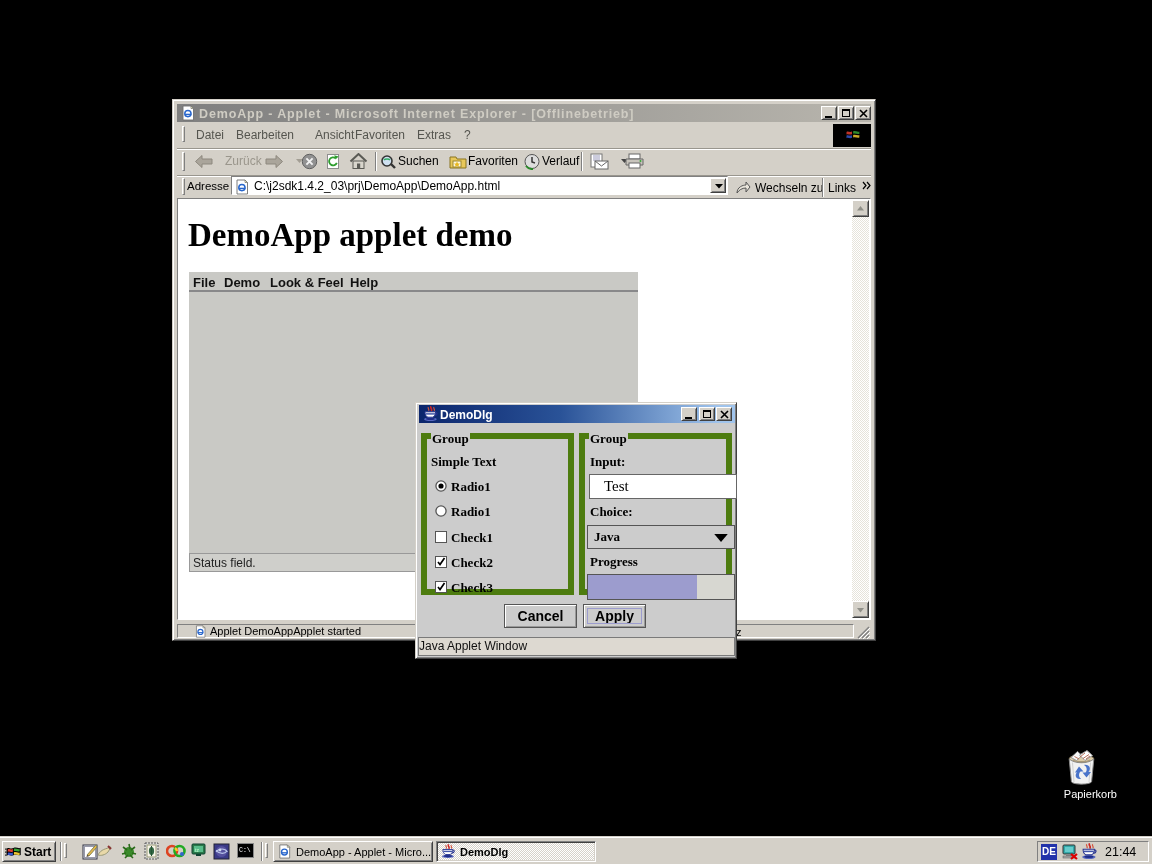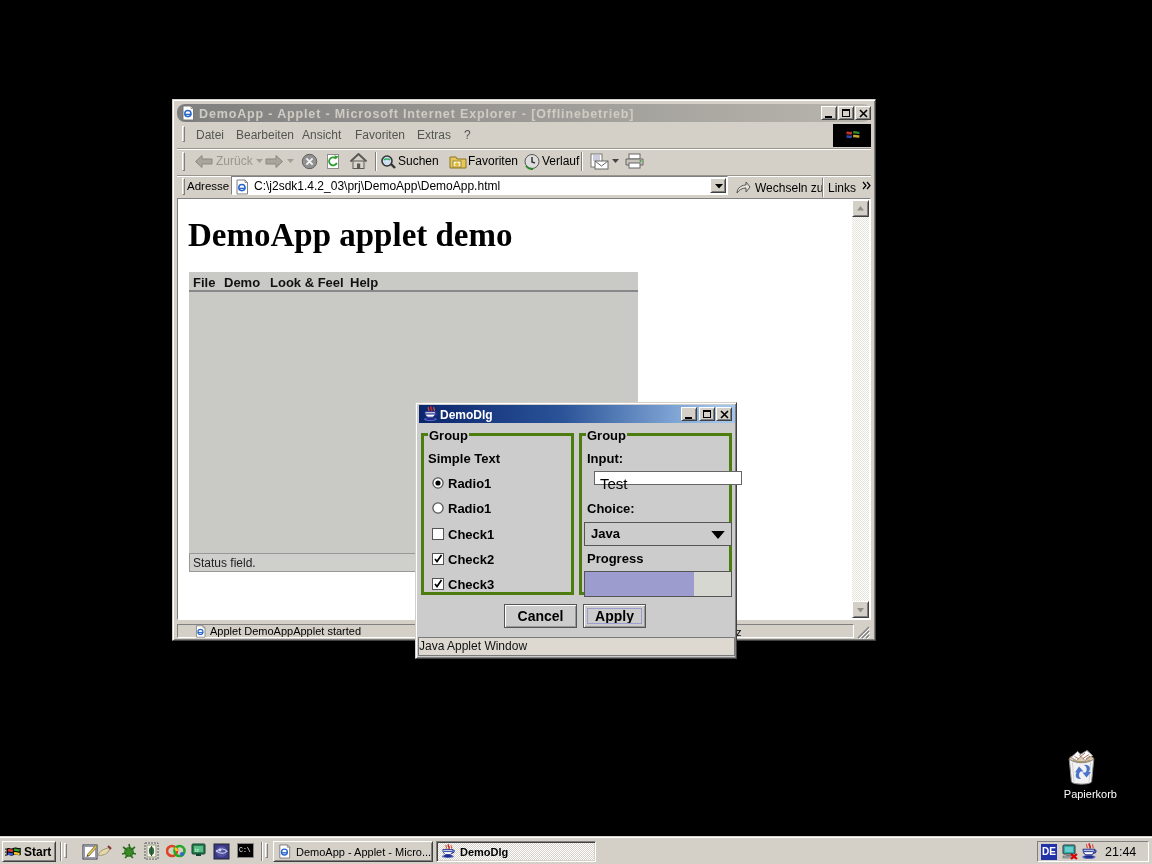--- a/index.html
+++ b/index.html
@@ -11,32 +11,32 @@
   box-shadow: inset 1px 1px 0 #ffffff, inset -1px -1px 0 #808080; }
 .btn3d { border:1px solid; border-color:#ffffff #404040 #404040 #ffffff;
   box-shadow: inset 1px 1px 0 #d4d0c8, inset -1px -1px 0 #808080; padding-left: 8px; }
 .sunk { border:1px solid; border-color:#808080 #ffffff #ffffff #808080;
   box-shadow: inset 1px 1px 0 #404040, inset -1px -1px 0 #d4d0c8; }
 .sunk1 { border:1px solid; border-color:#808080 #ffffff #ffffff #808080; }
 
 #ie { left:172px; top:99px; width:704px; height:542px; background:#d4d0c8; }
 #ietitle { left:4px; top:4px; width:694px; height:18px;
   background:linear-gradient(90deg,#7f7f7f,#b8b5ad);
-  color:#cfccc3; font-weight:bold; font-size:12.5px; letter-spacing:0.85px; line-height:18px;border-radius:8px; }
+  color:#cfccc3; font-weight:bold; font-size:12.5px; letter-spacing:0.85px; line-height:18px; }
 #ietitle .ttext { position:absolute; left:22px; top:1px; white-space:nowrap; }
 .wbtn { position:absolute; width:16px; height:14px; background:#d4d0c8; }
 .glyph { position:absolute; }
 
 #iemenu { left:4px; top:23px; width:694px; height:24px; font-size:12px; color:#55554f; }
 #iemenu .mi { position:absolute; top:5px; }
 .grip { position:absolute; width:3px; border:1px solid; border-color:#ffffff #808080 #808080 #ffffff; }
 
 #ietool { left:4px; top:48px; width:694px; height:26px; font-size:12px; color:#9a968c;
   border-top:1px solid #99968e; box-shadow: inset 0 1px 0 #ffffff; }
-#ietool .ti { position:absolute; top:0; height:24px; display:flex; align-items:center; gap:3px; }
+#ietool .ti { position:absolute; top:0; height:24px; display:flex; align-items:center; gap:12px; }
 .tsep { position:absolute; top:3px; width:2px; height:19px; border-left:1px solid #808080; border-right:1px solid #ffffff; }
 
 #ieaddr { left:4px; top:75px; width:694px; height:23px; font-size:12px; color:#000;
   border-top:1px solid #99968e; box-shadow: inset 0 1px 0 #ffffff; }
 #iecontent { left:4px; top:98px; width:694px; height:422px; background:#ffffff;
   border:1px solid; border-color:#808080 #ffffff #ffffff #808080; }
 #iestatus { left:4px; top:522px; width:694px; height:16px; font-size:11px; }
 
 #vsb { position:absolute; right:1px; top:1px; width:17px; bottom:1px;
   background:repeating-conic-gradient(#ffffff 0% 25%, #e6e3da 0% 50%);
@@ -49,21 +49,21 @@
   font-size:13px; font-weight:bold; color:#111; }
 #appstatus { position:absolute; left:0px; top:281px; right:0px; height:19px;
   border:1px solid #999; background:#cfcfcb; font-size:12px; color:#222;
   line-height:18px; padding-left:3px; }
 
 #dlg { left:415px; top:402px; width:322px; height:257px; background:#cccccc; }
 #dlgtitle { left:3px; top:2px; width:316px; height:18px;
   background:linear-gradient(90deg,#0b256c 0%,#2a5398 45%,#a0c4ec 95%);
   color:#fff; font-weight:bold; font-size:12px; line-height:18px; }
 .mlabel { position:absolute; font-size:13px; font-weight:bold; color:#000; white-space:nowrap; }
-.group { position:absolute; border:3px solid #4d7c0f; }
+.group { position:absolute; border:6px solid #4d7c0f;font-family:Liberation Serif, serif; }
 .gtitle { position:absolute; left:4px; top:-8px; background:#cccccc; padding:0 1px;
   font-size:13px; font-weight:bold; }
 .mfield { position:absolute; background:#fff; border:1px solid #666; font-size:14px; color:#000; }
 .mbtn { position:absolute; background:#cccccc; border:1px solid #555;
   box-shadow: inset 1px 1px 0 #ffffff, inset -1px -1px 0 #999;
   font-size:14px; font-weight:bold; color:#000; text-align:center; }
 .focusring { position:absolute; left:3px; top:3px; right:3px; bottom:3px; border:1px solid #9c9cce; }
 
 #taskbar { left:0; top:837px; width:1152px; height:27px; background:#d4d0c8;
   border-top:1px solid #ffffff; box-shadow:0 -1px 0 #d4d0c8; }
@@ -125,21 +125,21 @@
     <div class="wbtn btn3d" style="right:0px;top:2px">
       <svg class="glyph" style="left:3px;top:2px" width="9" height="9" viewBox="0 0 9 9">
           <path d="M1 1 L8 8 M8 1 L1 8" stroke="#000" stroke-width="1.6"></path>
         </svg>
     </div>
   </div>
   <div id="iemenu" class="abs">
     <div class="grip" style="left:5px;top:3px;height:16px"></div>
     <span class="mi" style="left:19px">Datei</span>
     <span class="mi" style="left:59px">Bearbeiten</span>
-    <span class="mi" style="left:125px">Ansicht</span>
+    <span class="mi" style="left:138px">Ansicht</span>
     <span class="mi" style="left:178px">Favoriten</span>
     <span class="mi" style="left:240px">Extras</span>
     <span class="mi" style="left:287px">?</span>
     <div class="abs" style="left:656px;top:1px;width:38px;height:23px;background:#000">
       <svg width="38" height="23" viewBox="0 0 38 23">
           <g style="filter:blur(0.5px)" opacity="0.85" transform="translate(10.5,4.5) scale(1.15,1.1)">
             <use href="#winflag" transform="translate(0,-1)"></use>
           </g>
         </svg>
     </div>
@@ -341,21 +341,21 @@
       <svg class="glyph" style="left:0px;top:0px" width="10" height="10" viewBox="0 0 10 10">
           <path d="M2 5 L4 7.5 L8.5 1" stroke="#000" stroke-width="1.7" fill="none"></path>
         </svg>
     </div>
     <div class="mlabel" style="left:24px;top:141px">Check3</div>
   </div>
 
   <div class="group" style="left:163px;top:30px;width:153px;height:162px">
     <div class="gtitle">Group</div>
     <div class="mlabel" style="left:5px;top:15px">Input:</div>
-    <div class="mfield" style="left:12px;top:35px;width:148px;height:14px;font-size:15px;line-height:23px;padding-left:5px;font-weight:normal">Test</div>
+    <div class="mfield" style="left:4px;top:35px;width:148px;height:25px;font-size:15px;line-height:23px;padding-left:14px;font-weight:normal">Test</div>
     <div class="mlabel" style="left:5px;top:65px">Choice:</div>
     <div class="abs" style="left:2px;top:86px;width:148px;height:24px;background:#ccc;border:1px solid #555">
       <span class="mlabel" style="left:6px;top:3px">Java</span>
       <svg class="glyph" style="right:6px;top:8px" width="14" height="9" viewBox="0 0 12 8">
           <path d="M0 0 L12 0 L6 7 Z" fill="#000"></path>
         </svg>
     </div>
     <div class="mlabel" style="left:5px;top:115px">Progress</div>
     <div class="abs" style="left:2px;top:135px;width:148px;height:26px;border:1px solid #555;background:#d7d7d1">
       <div style="position:absolute;left:0;top:0;width:109px;height:24px;background:#9c9cce"></div>

